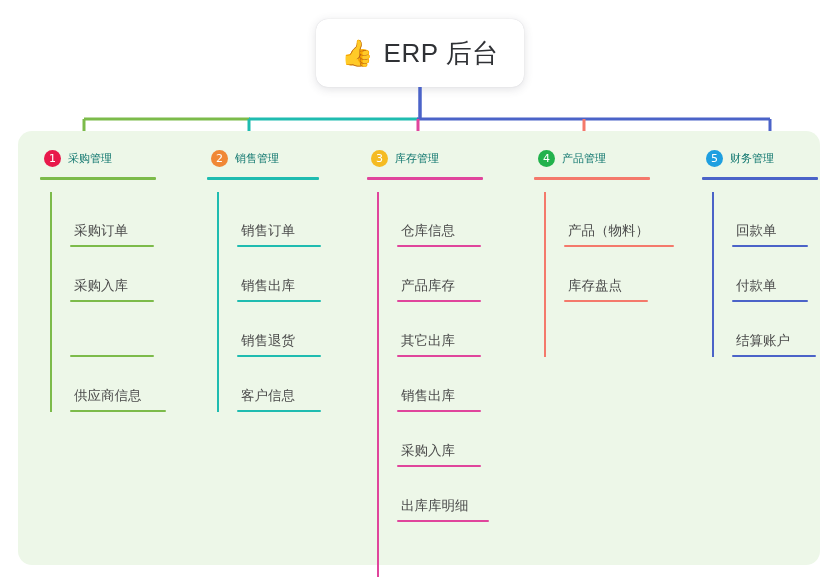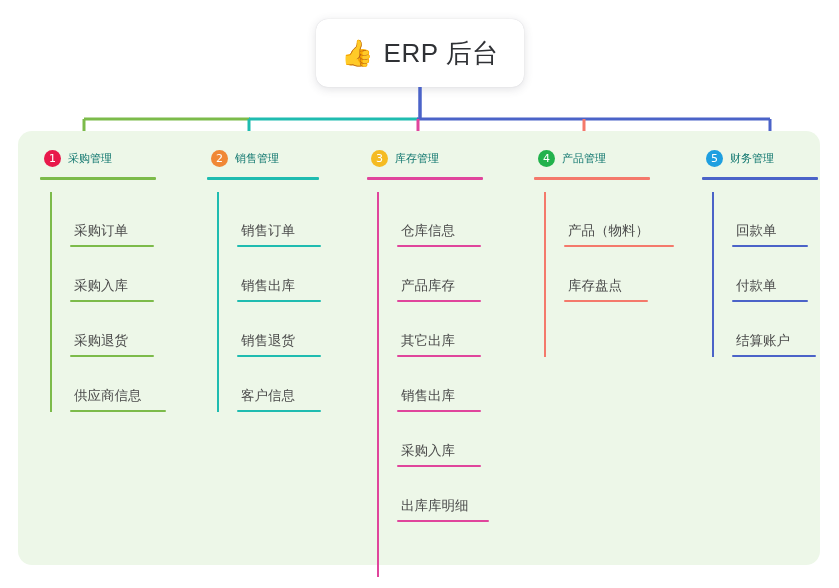--- a/index.html
+++ b/index.html
@@ -193,21 +193,20 @@
         <div class="branch-spine" style="background: rgb(124, 187, 74); height: 220px;"></div>
       <div class="leaf">
             <div class="leaf-label">采购订单</div>
             <div class="leaf-underline" style="background: rgb(124, 187, 74); width: 84px;"></div>
           </div>
           <div class="leaf">
             <div class="leaf-label">采购入库</div>
             <div class="leaf-underline" style="background: rgb(124, 187, 74); width: 84px;"></div>
           </div>
           <div class="leaf">
-            <div class="leaf-label">采购退货</div>
             <div class="leaf-underline" style="background: rgb(124, 187, 74); width: 84px;"></div>
           </div>
           <div class="leaf">
             <div class="leaf-label">供应商信息</div>
             <div class="leaf-underline" style="background: rgb(124, 187, 74); width: 96px;"></div>
           </div>
         </div>
     </div>
 
     <div class="column col-1">

